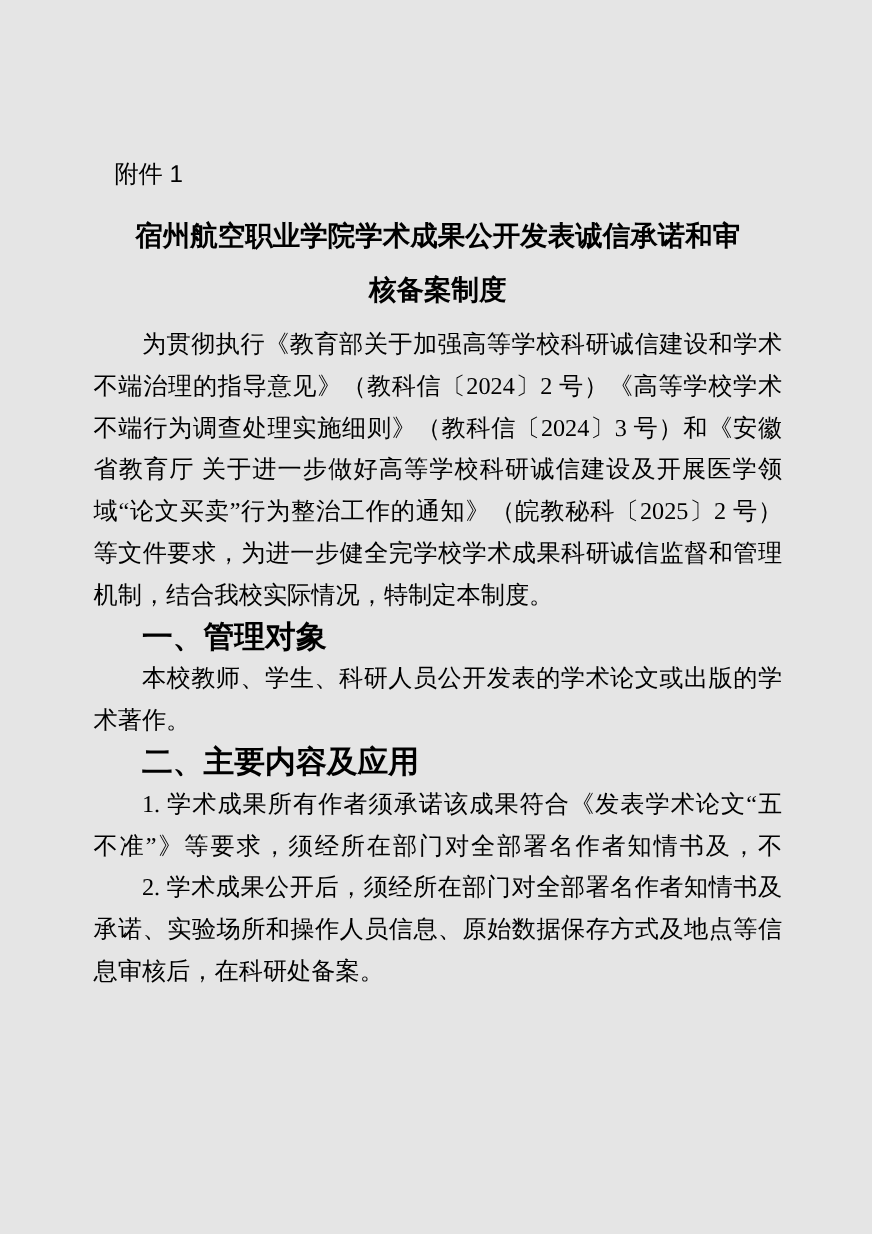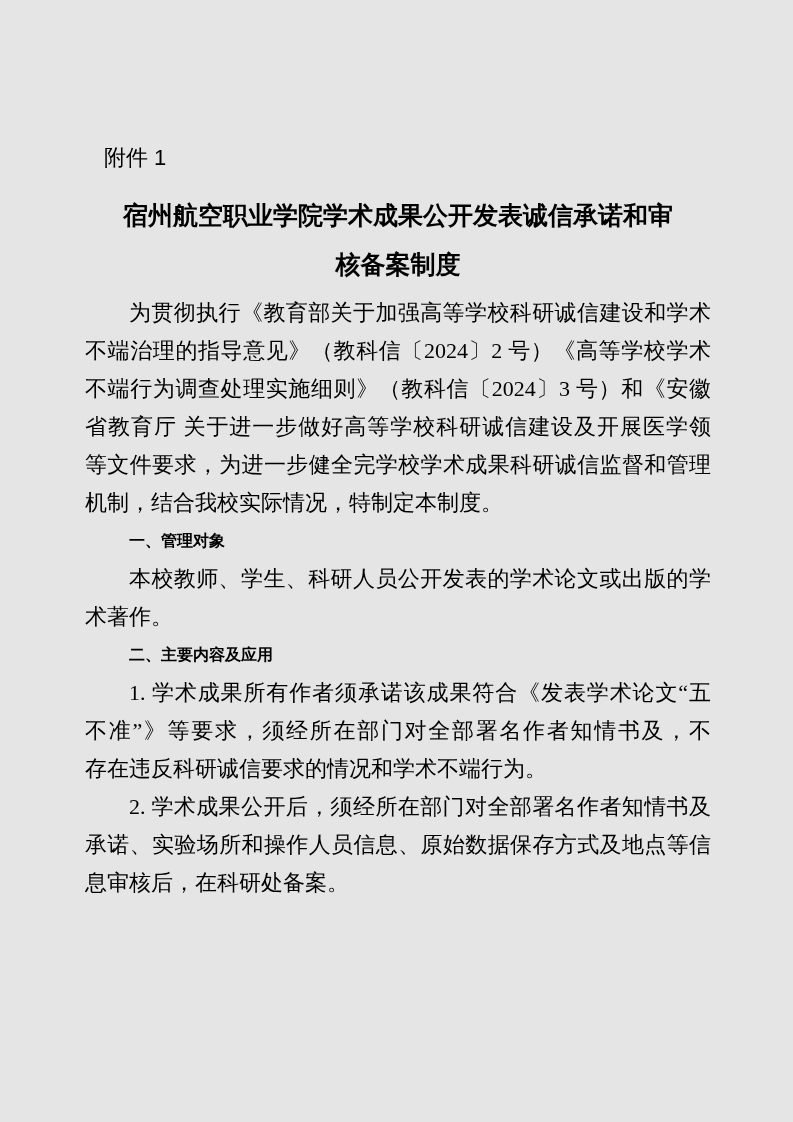--- a/index.html
+++ b/index.html
@@ -56,21 +56,21 @@
   }
   .line.fill {
     text-align-last: justify;
   }
   .line.first {
     padding-left: 44px;
   }
   .heading {
     font-family: "Liberation Sans", sans-serif;
     font-weight: bold;
-    font-size: 16px;
+    font-size: 28px;
     line-height: 38px;
     padding-left: 44px;
     min-height: 38px;
   }
 </style>
 </head>
 <body>
 
 <div class="page">
 
@@ -81,37 +81,37 @@
     <span class="tline">核备案制度</span>
   </h1>
 
   <div class="doc-body">
 
     <div class="para">
       <div class="line first fill">为贯彻执行《教育部关于加强高等学校科研诚信建设和学术</div>
       <div class="line fill">不端治理的指导意见》（教科信〔2024〕2 号）《高等学校学术</div>
       <div class="line fill">不端行为调查处理实施细则》（教科信〔2024〕3 号）和《安徽</div>
       <div class="line fill">省教育厅 关于进一步做好高等学校科研诚信建设及开展医学领</div>
+      <div class="line fill">域“论文买卖”行为整治工作的通知》（皖教秘科〔2025〕2 号）</div>
       <div class="line fill">等文件要求，为进一步健全完学校学术成果科研诚信监督和管理</div>
       <div class="line">机制，结合我校实际情况，特制定本制度。</div>
     </div>
 
     <div class="heading">一、管理对象</div>
 
     <div class="para">
       <div class="line first fill">本校教师、学生、科研人员公开发表的学术论文或出版的学</div>
       <div class="line">术著作。</div>
     </div>
 
     <div class="heading">二、主要内容及应用</div>
 
     <div class="para">
       <div class="line first fill">1. 学术成果所有作者须承诺该成果符合《发表学术论文“五</div>
       <div class="line fill">不准”》等要求，须经所在部门对全部署名作者知情书及，不</div>
-      <div class="line">存在违反科研诚信要求的情况和学术不端行为。</div>
     </div>
 
     <div class="para">
       <div class="line first fill">2. 学术成果公开后，须经所在部门对全部署名作者知情书及</div>
       <div class="line fill">承诺、实验场所和操作人员信息、原始数据保存方式及地点等信</div>
       <div class="line">息审核后，在科研处备案。</div>
     </div>
 
   </div>
 </div>

